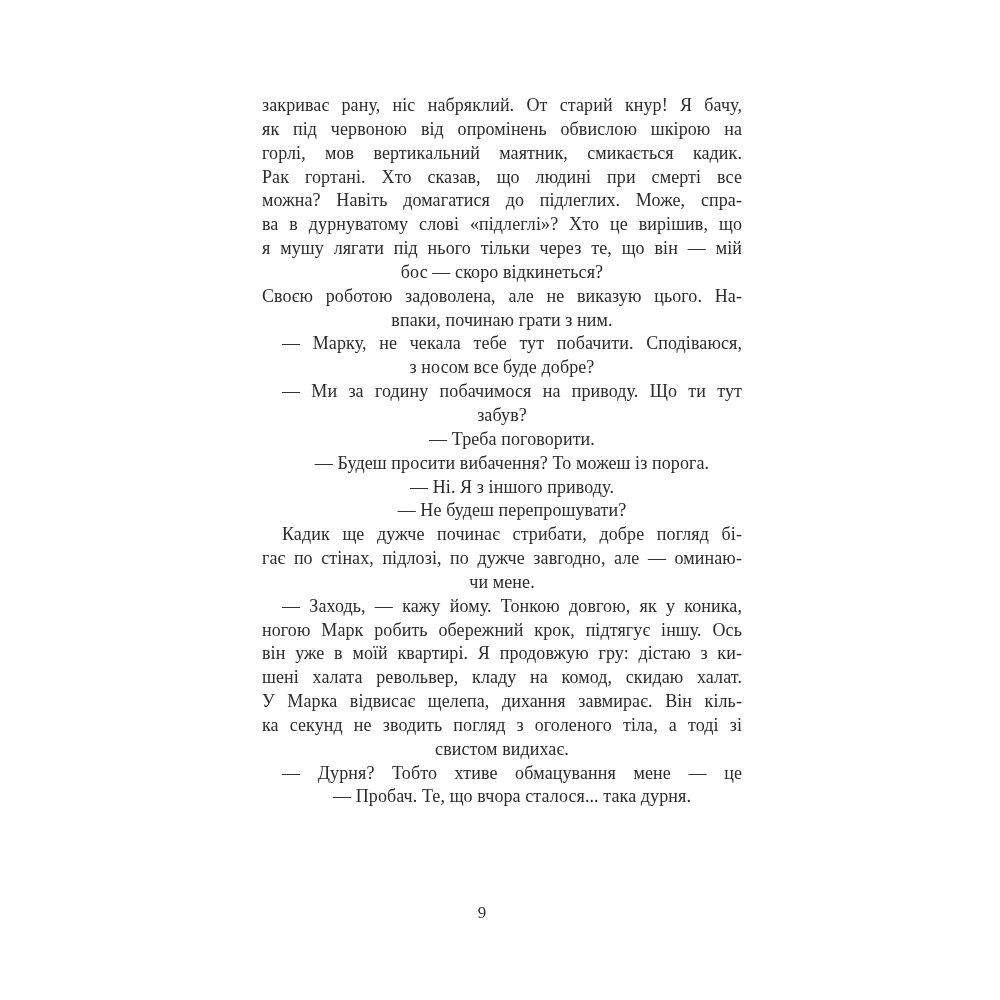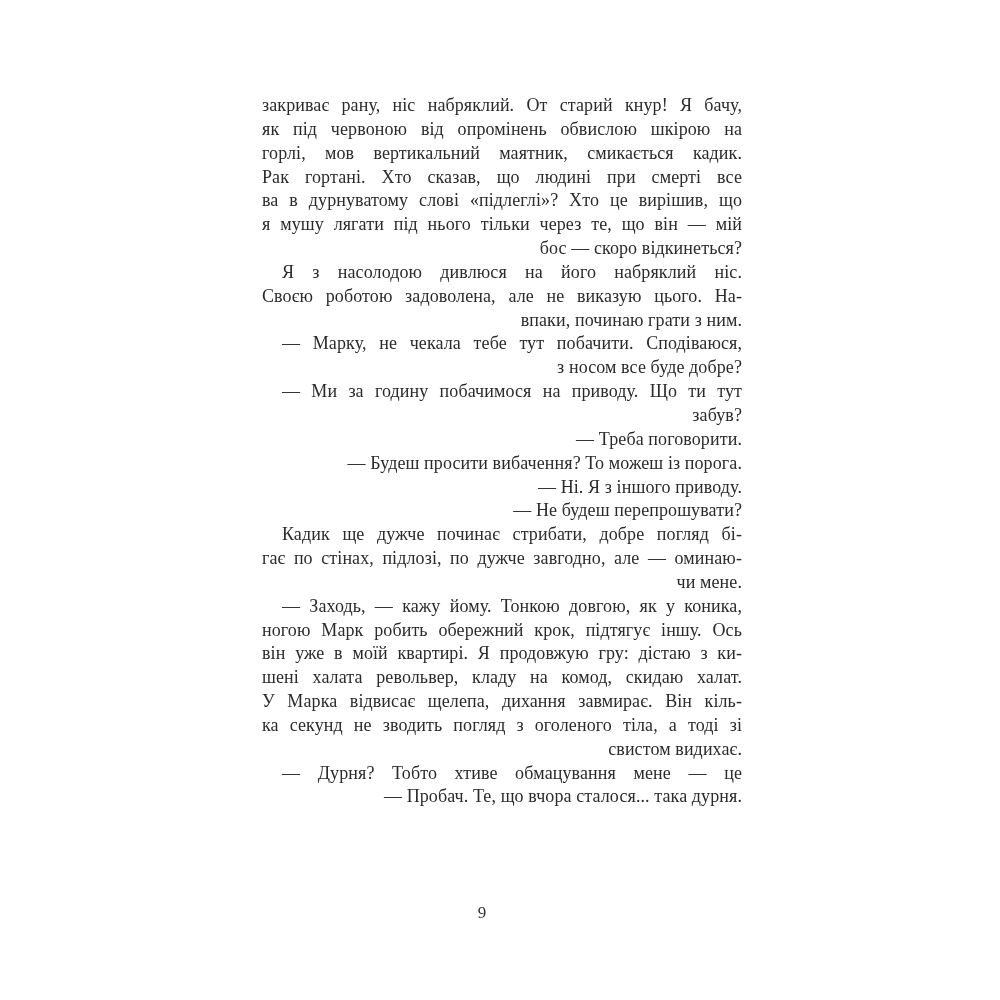--- a/index.html
+++ b/index.html
@@ -28,21 +28,21 @@
     left: 262px;
     top: 94px;
     width: 480px;
     color: #2b2b2b;
   }
   .line {
     font-size: 18px;
     line-height: 23.85px;
     height: 23.85px;
     white-space: normal;
-    text-align: right;
+    text-align: center;
     letter-spacing: 0.1px;
   }
   .line.fill {
     text-align: justify;
     text-align-last: justify;
   }
   .line.indent {
     text-indent: 20px;
   }
   .page-number {
@@ -57,24 +57,24 @@
 </style>
 </head>
 <body>
 
 <div class="book-page">
   <div class="text-block" style="color: rgb(43, 43, 43);">
       <div class="line fill">закриває рану, ніс набряклий. От старий кнур! Я бачу,</div>
       <div class="line fill">як під червоною від опромінень обвислою шкірою на</div>
       <div class="line fill">горлі, мов вертикальний маятник, смикається кадик.</div>
       <div class="line fill">Рак гортані. Хто сказав, що людині при смерті все</div>
+      <div class="line fill">можна? Навіть домагатися до підлеглих. Може, спра-</div>
       <div class="line fill">ва в дурнуватому слові «підлеглі»? Хто це вирішив, що</div>
       <div class="line fill">я мушу лягати під нього тільки через те, що він — мій</div>
       <div class="line">бос — скоро відкинеться?</div>
-      <div class="line indent fill">Я з насолодою дивлюся на його набряклий ніс.</div>
       <div class="line fill">Своєю роботою задоволена, але не виказую цього. На-</div>
       <div class="line">впаки, починаю грати з ним.</div>
       <div class="line indent fill">— Марку, не чекала тебе тут побачити. Сподіваюся,</div>
       <div class="line">з носом все буде добре?</div>
       <div class="line indent fill">— Ми за годину побачимося на приводу. Що ти тут</div>
       <div class="line">забув?</div>
       <div class="line indent">— Треба поговорити.</div>
       <div class="line indent">— Будеш просити вибачення? То можеш із порога.</div>
       <div class="line indent">— Ні. Я з іншого приводу.</div>
       <div class="line indent">— Не будеш перепрошувати?</div>

